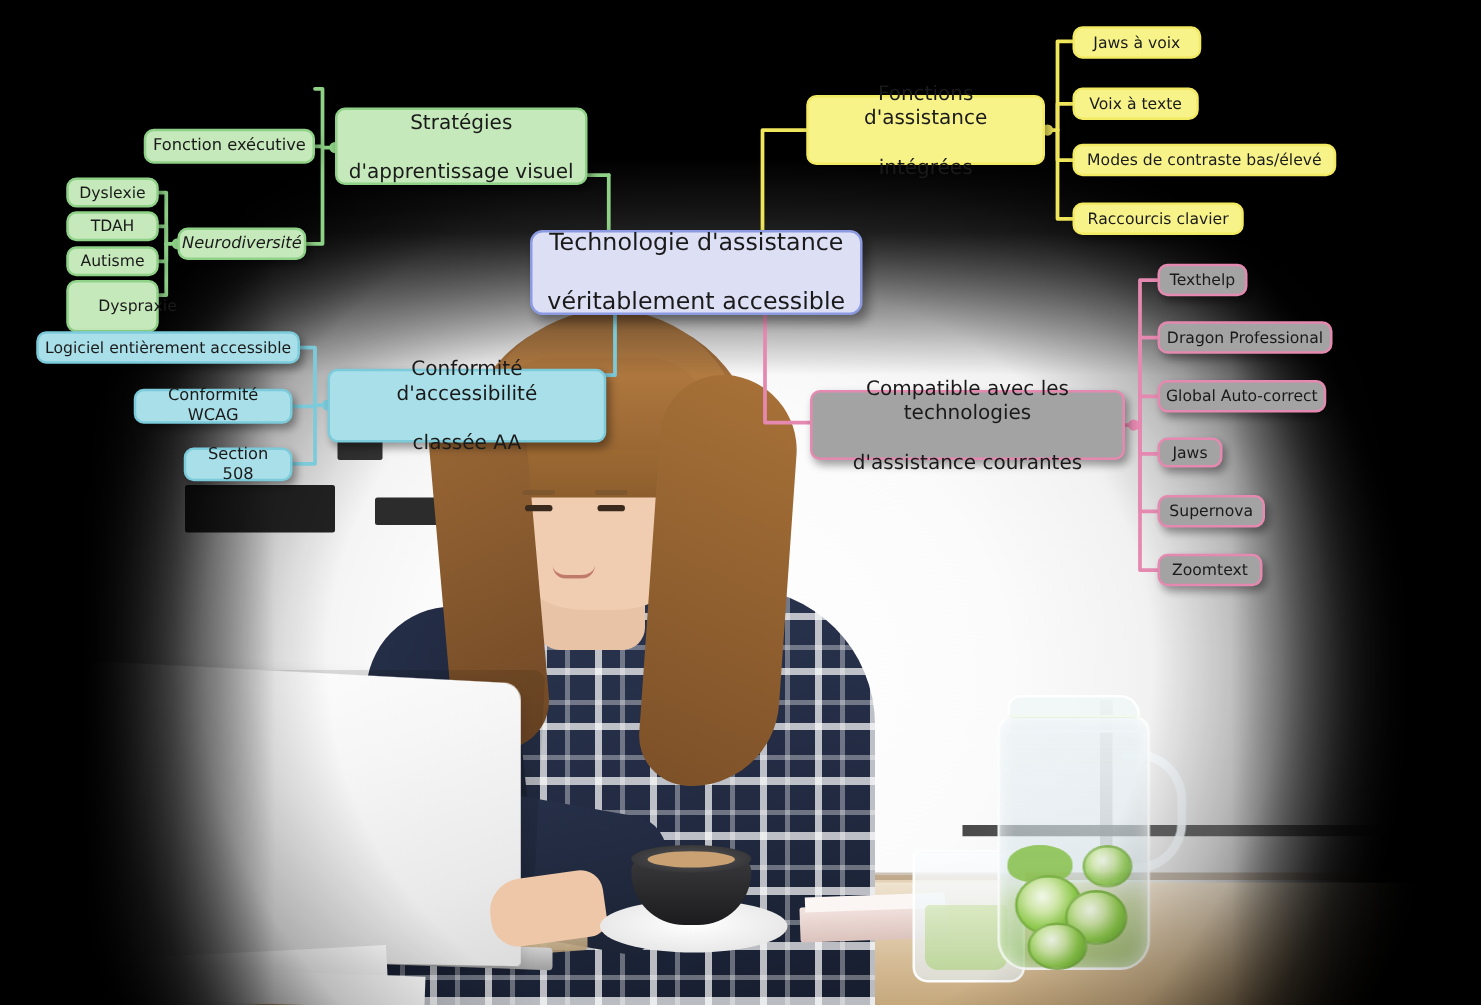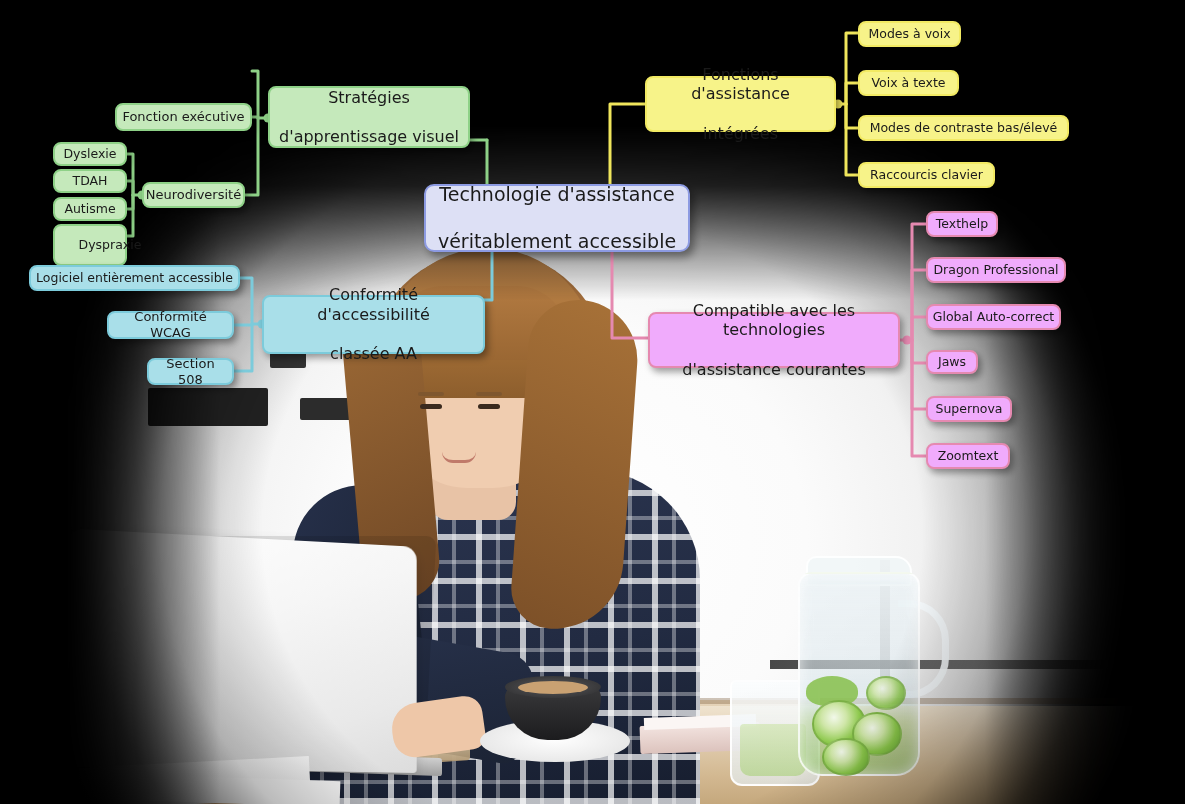--- a/index.html
+++ b/index.html
@@ -110,21 +110,21 @@
 
   .node{position:absolute;box-sizing:border-box;display:flex;align-items:center;justify-content:center;
         text-align:center;border-radius:8px;border-width:2px;border-style:solid;
         box-shadow:3px 4px 7px rgba(0,0,0,.38);color:#1a1a1a;line-height:1.22;}
   .node span{display:block;padding:0 4px;}
 
   .n-center{background:#dde0f5;border-color:#8c9ae2;border-radius:10px;font-size:19px;
             box-shadow:4px 5px 9px rgba(0,0,0,.40);}
   .n-green{background:#c5e9bb;border-color:#8ed187;}
   .n-yellow{background:#f7f389;border-color:#f2ea63;}
-  .n-pink{background:#f0abfc;border-color:#e589b0;}
+  .n-pink{background:#a3a3a3;border-color:#e589b0;}
   .n-cyan{background:#a9dfe9;border-color:#7ccbdb;}
 
   .t-main{font-size:16px;}
   .t-sub{font-size:13px;}
   .t-leaf{font-size:12.5px;}
 </style>
 </head>
 <body>
 
 <div id="stage">
@@ -263,21 +263,21 @@
 
     <div class="node n-green t-main" style="left:268px;top:86px;width:202px;height:62px;">
       <span><span>Stratégies</span><br><span>d'apprentissage visuel</span></span>
     </div>
 
 
     <div class="node n-green t-sub" style="left:115px;top:103px;width:137px;height:28px;">
       <span>Fonction exécutive</span>
     </div>
 
-    <div class="node n-green t-sub" style="left:142px;top:182px;width:103px;height:26px;">
+    <div class="node n-green t-sub" style="left:142px;top:182px;width:103px;height:26px;font-style:italic;">
       <span>Neurodiversité</span>
     </div>
 
     <div class="node n-green t-leaf" style="left:53px;top:142px;width:74px;height:24px;">
       <span>Dyslexie</span>
     </div>
     <div class="node n-green t-leaf" style="left:53px;top:169px;width:74px;height:24px;">
       <span>TDAH</span>
     </div>
     <div class="node n-green t-leaf" style="left:53px;top:197px;width:74px;height:24px;text-align:center;">
@@ -285,21 +285,21 @@
     </div>
     <div class="node n-green t-leaf" style="left:53px;top:224px;width:74px;height:42px;padding-left:40px;">
       <span>Dyspraxie</span>
     </div>
 
     <div class="node n-yellow t-main" style="left:645px;top:76px;width:191px;height:56px;">
       <span><span>Fonctions d'assistance</span><br><span>intégrées</span></span>
     </div>
 
     <div class="node n-yellow t-leaf" style="left:858px;top:21px;width:103px;height:26px;">
-      <span>Modes à voix</span>
+      <span>Jaws à voix</span>
     </div>
     <div class="node n-yellow t-leaf" style="left:858px;top:70px;width:101px;height:26px;">
       <span>Voix à texte</span>
     </div>
     <div class="node n-yellow t-leaf" style="left:858px;top:115px;width:211px;height:26px;">
       <span>Modes de contraste bas/élevé</span>
     </div>
     <div class="node n-yellow t-leaf" style="left:858px;top:162px;width:137px;height:26px;">
       <span>Raccourcis clavier</span>
     </div>

